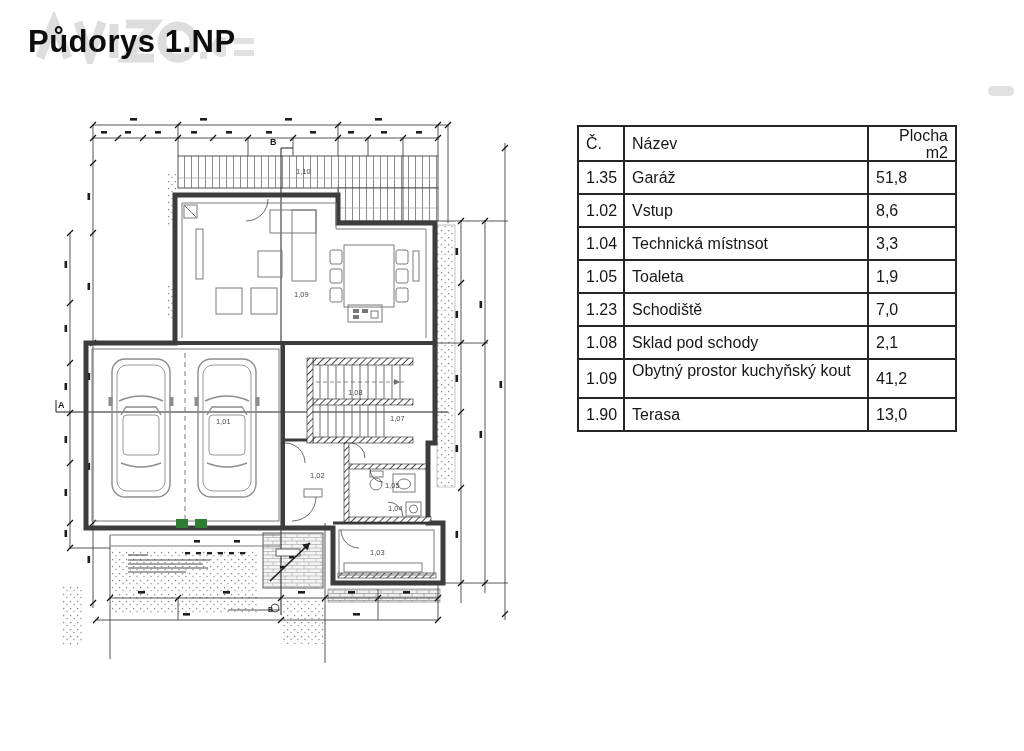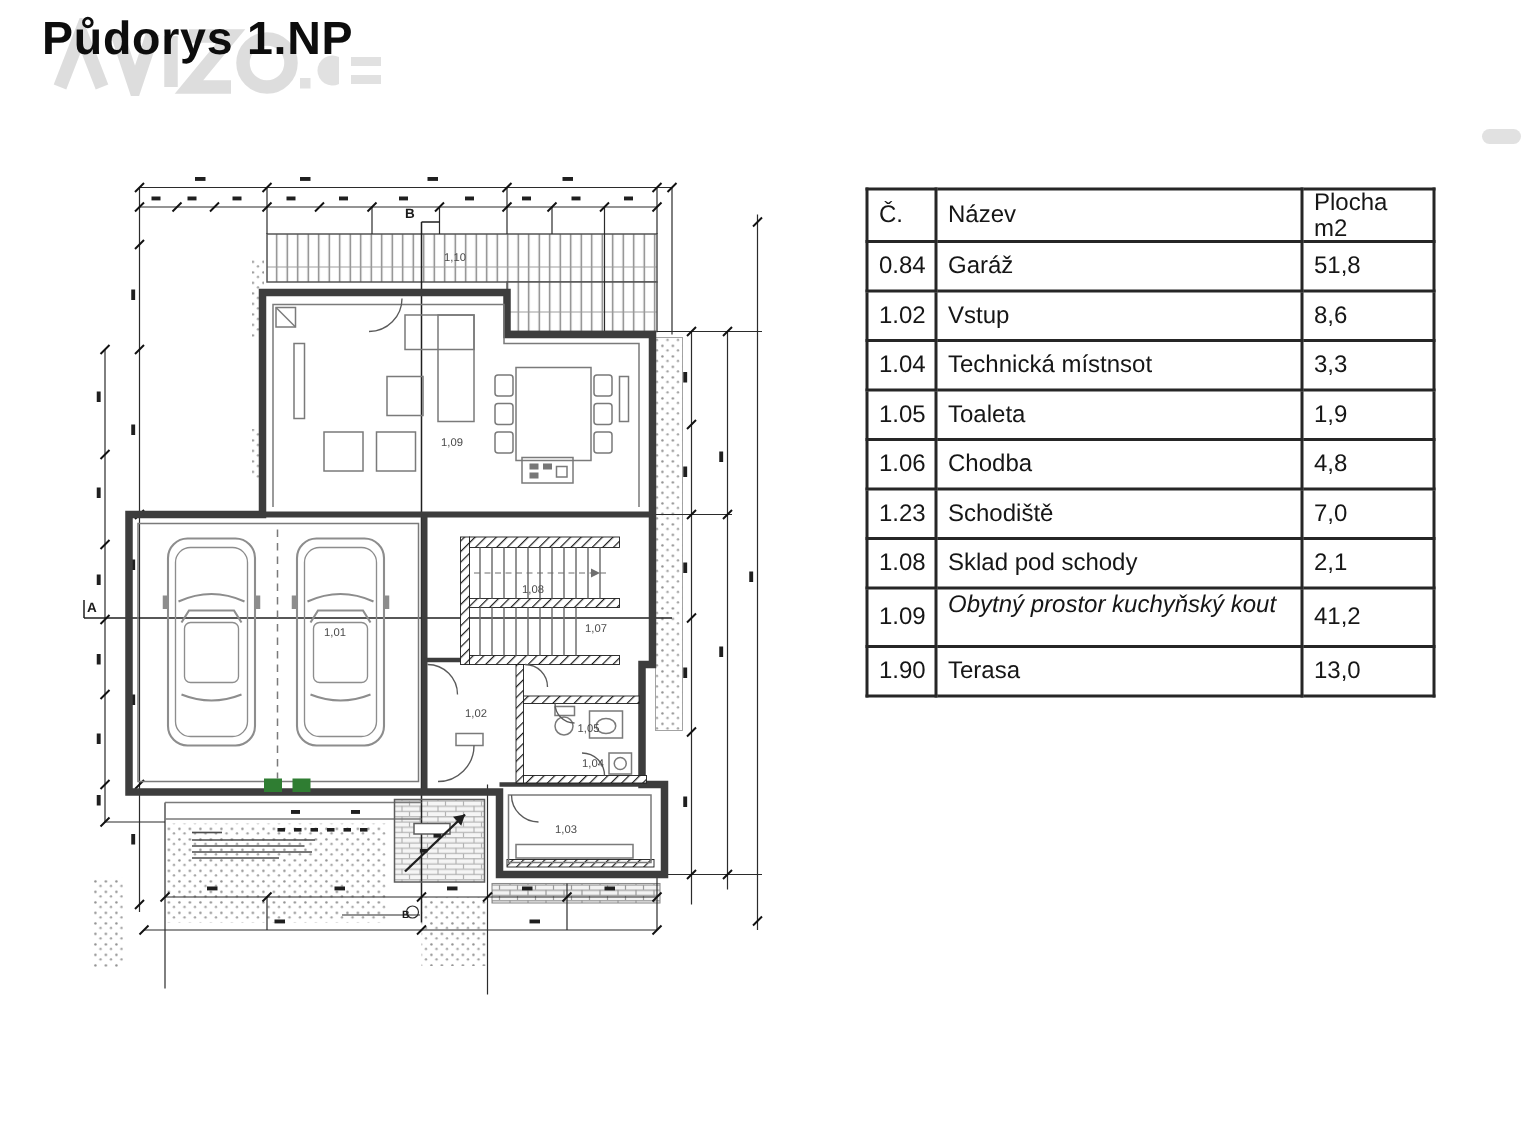--- a/index.html
+++ b/index.html
@@ -3,21 +3,21 @@
 <meta charset="utf-8">
 <style>
   * { margin:0; padding:0; box-sizing:border-box; }
   html,body { background:#ffffff; }
   .page {
     position:relative; width:1024px; height:751px; background:#ffffff;
     font-family:"Liberation Sans", sans-serif; overflow:hidden;
   }
   .watermark { position:absolute; left:28px; top:12px; width:230px; height:52px; z-index:0; opacity:.5; }
   .title {
-    position:absolute; left:28px; top:8px; z-index:2;
+    position:absolute; left:28px; top:24px; z-index:2;
     font-size:31px; font-weight:700; color:#0d0d0d; letter-spacing:.5px;
   }
   .smudge { position:absolute; left:988px; top:86px; width:26px; height:10px;
     background:#d9d9d9; border-radius:5px; opacity:.8; z-index:1; }
   .plan-wrap { position:absolute; left:48px; top:103px; width:505px; height:575px; z-index:1; }
   .plan-wrap svg { display:block; }
 
   
   .rooms-table {
     position:absolute; left:577px; top:125px; z-index:2;
@@ -26,22 +26,22 @@
   }
   .rooms-table td, .rooms-table th {
     border:2px solid #262626; text-align:left; font-weight:400;
     padding:0 7px; vertical-align:middle; overflow:hidden;
   }
   .col-num { width:46px; }
   .col-name { width:244px; }
   .col-area { width:88px; }
   .rooms-table tr { height:33px; }
   .rooms-table tr.tall { height:39px; }
-  .hdr-area-box { height:33px; line-height:17px; overflow:hidden; }
-  .wrap2 { height:36px; line-height:19px; overflow:hidden;font-style:italic; }
+  .hdr-area-box { height:33px; line-height:17px; overflow:hidden;text-align:right; }
+  .wrap2 { height:36px; line-height:19px; overflow:hidden; }
 </style>
 </head>
 <body>
 
 <div class="page">
 
   <div class="watermark">
     <svg width="230" height="52" viewBox="0 0 230 52">
       <g stroke="#bdbdbd" stroke-width="9" fill="none">
         <path d="M12,46 L26,10 L40,46"></path>
@@ -414,43 +414,38 @@
       <th>Č.</th>
       <th>Název</th>
       <th>
         <div class="hdr-area-box">
           <div>Plocha</div>
           <div>m2</div>
         </div>
       </th>
     </tr>
     <tr>
-      <td>0.84</td>
+      <td>1.35</td>
       <td>Garáž</td>
       <td>51,8</td>
     </tr>
     <tr>
       <td>1.02</td>
       <td>Vstup</td>
       <td>8,6</td>
     </tr>
     <tr>
       <td>1.04</td>
       <td>Technická místnsot</td>
       <td>3,3</td>
     </tr>
     <tr>
       <td>1.05</td>
       <td>Toaleta</td>
       <td>1,9</td>
-    </tr>
-    <tr>
-      <td>1.06</td>
-      <td>Chodba</td>
-      <td>4,8</td>
     </tr>
     <tr>
       <td>1.23</td>
       <td>Schodiště</td>
       <td>7,0</td>
     </tr>
     <tr>
       <td>1.08</td>
       <td>Sklad pod schody</td>
       <td>2,1</td>

